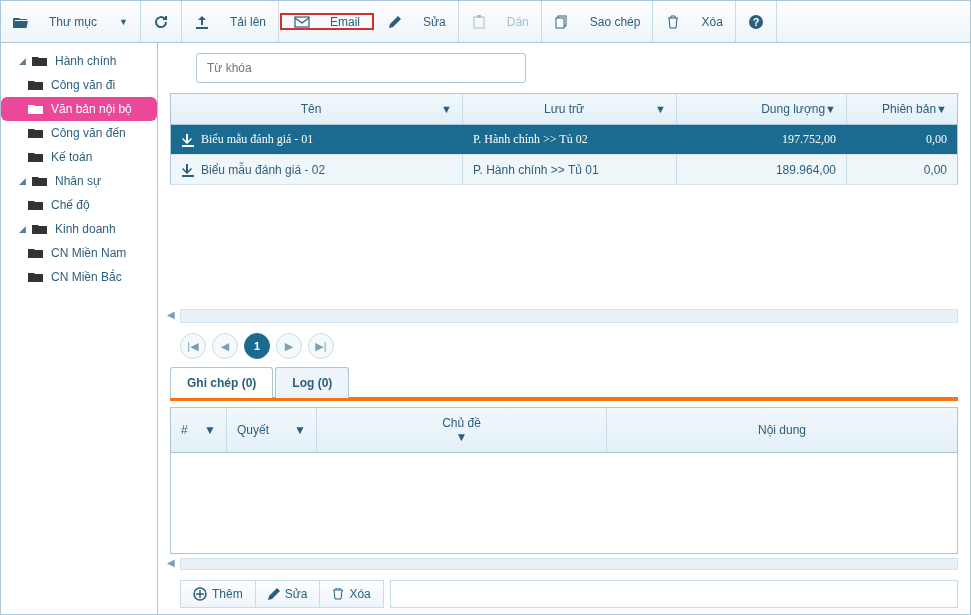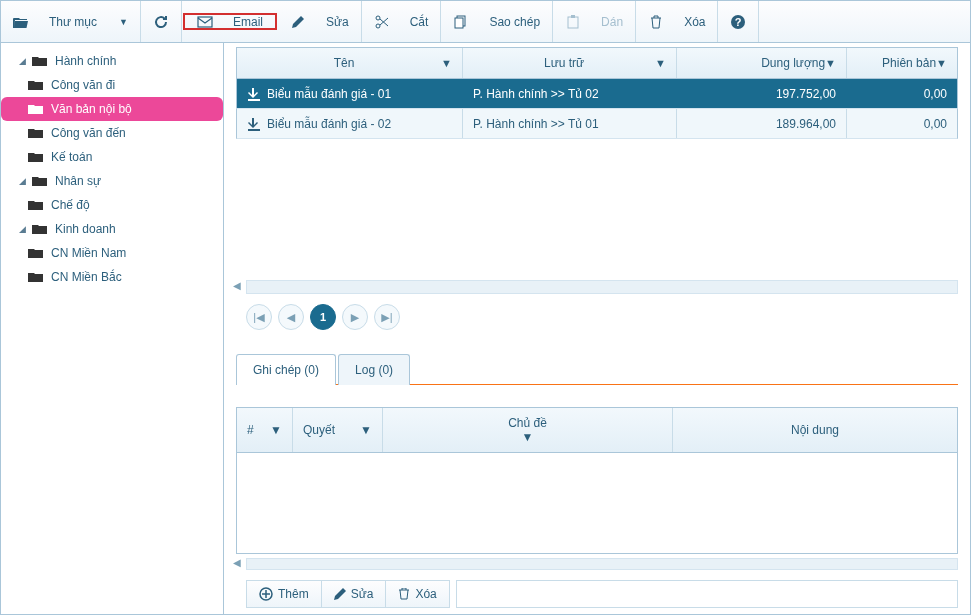--- a/index.html
+++ b/index.html
@@ -20,38 +20,38 @@
 .indent-2 { padding-left: 26px; }
 .content { flex: 1; display: flex; flex-direction: column; background: #fff; position: relative; }
 .search-row { padding: 10px 12px 6px 38px; }
 .search-input { width: 330px; height: 30px; border: 1px solid #aac6d9; border-radius: 3px; padding: 0 10px; font-size: 12px; color: #6a8ea3; outline: none; }
 .grid { margin: 4px 12px 0 12px; }
 .grid-head { display: flex; background: linear-gradient(#f2f8fc, #e3eff7); border: 1px solid #aac6d9; }
 .gh { display: flex; align-items: center; justify-content: space-between; padding: 8px 10px; border-right: 1px solid #c8dce8; color: #2c5f7c; font-weight: normal; }
 .gh:last-child { border-right: none; }
 .gh .filter { font-size: 11px; color: #2c5f7c; }
 .grid-body .row { display: flex; border-left: 1px solid #aac6d9; border-right: 1px solid #aac6d9; border-bottom: 1px solid #d4e4ef; height: 30px; align-items: center; }
-.grid-body .row.selected { background: #1a6b8f; color: #fff; }
+.grid-body .row.selected { background: #1a6b8f; color: #fff; font-family: Liberation Serif, serif; }
 .grid-body .row:not(.selected) { background: #f0f7fb; color: #2c5f7c; }
 .cell { padding: 0 10px; border-right: 1px solid #c8dce8; height: 100%; display: flex; align-items: center; }
 .cell:last-child { border-right: none; }
 .row.selected .cell { border-right-color: #1a6b8f; }
 .dl-ico { width: 14px; height: 14px; margin-right: 6px; }
-.c-name { width: 226px; }
+.c-name { width: 292px; }
 .c-store { width: 214px; }
 .c-size { width: 170px; justify-content: flex-end; }
 .c-ver { width: 110px; justify-content: flex-end; }
 .gh.c-name, .gh.c-store { justify-content: center; }
 .gh .label-center { flex: 1; text-align: center; }
 .scroll-hint { margin: 8px 12px 4px 22px; height: 14px; background: #e8f1f7; border: 1px solid #d4e4ef; position: relative; }
 .scroll-hint::before { content: "◀"; position: absolute; left: -14px; top: -1px; font-size: 10px; color: #7ba0b5; }
 .pager { display: flex; align-items: center; gap: 6px; padding: 6px 12px 8px 22px; }
 .pg-btn { width: 26px; height: 26px; border-radius: 50%; border: 1px solid #c8dce8; background: #f4f9fc; display: flex; align-items: center; justify-content: center; color: #7ba0b5; font-size: 11px; cursor: pointer; }
 .pg-btn.active { background: #1a6b8f; color: #fff; border-color: #1a6b8f; font-weight: bold; }
-.tabs { display: flex; border-bottom: 1px solid #f97316; margin: 16px 12px; }
+.tabs { display: flex; border-bottom: 4px solid #f97316; margin: 0 12px; font-weight: bold; }
 .tab { padding: 8px 16px; border: 1px solid #aac6d9; border-bottom: none; margin-right: 2px; margin-bottom: -1px; background: #fff; border-top-left-radius: 3px; border-top-right-radius: 3px; cursor: pointer; }
 .tab:not(.active) { background: #eef5fa; }
 .notes-grid { margin: 6px 12px 0 12px; border: 1px solid #aac6d9; }
 .notes-head { display: flex; background: linear-gradient(#f2f8fc, #e3eff7); border-bottom: 1px solid #aac6d9; }
 .nh { padding: 8px 10px; border-right: 1px solid #c8dce8; display: flex; align-items: center; justify-content: space-between; }
 .nh:last-child { border-right: none; }
 .nh-idx { width: 56px; }
 .nh-date { width: 90px; }
 .nh-subj { width: 290px; justify-content: center; flex-direction: column; }
 .nh-cont { flex: 1; justify-content: center; }
@@ -77,65 +77,63 @@
     <span>Thư mục</span>
     <span class="caret">▼</span>
   </div>
   <div class="toolbar-btn">
     <span class="ico">
       <svg width="16" height="16" viewBox="0 0 16 16">
           <path fill="none" stroke="#2c5f7c" stroke-width="2" d="M13 8a5 5 0 1 1-1.5-3.5M13 2v3h-3"></path>
         </svg>
     </span>
   </div>
+  <div class="toolbar-btn">
+    <span class="ico">
+      <svg width="16" height="14" viewBox="0 0 16 14">
+          <path fill="#2c5f7c" d="M8 1l4 4h-3v5H7V5H4l4-4zM2 12h12v2H2z"></path>
+        </svg>
+    </span>
+    <span>Tải lên</span>
+  </div>
   <div class="toolbar-btn highlighted">
     <span class="ico">
       <svg width="16" height="12" viewBox="0 0 16 12">
           <rect x="1" y="1" width="14" height="10" fill="none" stroke="#2c5f7c" stroke-width="1.2"></rect>
           <path d="M1 2l7 5 7-5" fill="none" stroke="#2c5f7c" stroke-width="1.2"></path>
         </svg>
     </span>
     <span>Email</span>
   </div>
   <div class="toolbar-btn">
     <span class="ico">
       <svg width="14" height="14" viewBox="0 0 14 14">
           <path fill="#2c5f7c" d="M10 1l3 3-8 8-4 1 1-4 8-8z"></path>
         </svg>
     </span>
     <span>Sửa</span>
   </div>
-  <div class="toolbar-btn">
+  <div class="toolbar-btn disabled">
     <span class="ico">
       <svg width="14" height="14" viewBox="0 0 14 14">
-          <circle cx="3" cy="11" r="2" fill="none" stroke="#2c5f7c"></circle>
-          <circle cx="3" cy="3" r="2" fill="none" stroke="#2c5f7c"></circle>
-          <path d="M5 4l8 7M5 10l8-7" stroke="#2c5f7c" fill="none"></path>
-        </svg>
-    </span>
-    <span>Cắt</span>
+          <rect x="2" y="2" width="10" height="11" fill="none" stroke="#a5bfcf"></rect>
+          <rect x="5" y="0" width="4" height="3" fill="#a5bfcf"></rect>
+        </svg>
+    </span>
+    <span>Dán</span>
   </div>
   <div class="toolbar-btn">
     <span class="ico">
       <svg width="14" height="14" viewBox="0 0 14 14">
           <rect x="3" y="1" width="8" height="10" fill="none" stroke="#2c5f7c"></rect>
           <rect x="1" y="3" width="8" height="10" fill="#fff" stroke="#2c5f7c"></rect>
         </svg>
     </span>
     <span>Sao chép</span>
   </div>
-  <div class="toolbar-btn disabled">
-    <span class="ico">
-      <svg width="14" height="14" viewBox="0 0 14 14">
-          <rect x="2" y="2" width="10" height="11" fill="none" stroke="#a5bfcf"></rect>
-          <rect x="5" y="0" width="4" height="3" fill="#a5bfcf"></rect>
-        </svg>
-    </span>
-    <span>Dán</span>
-  </div>
   <div class="toolbar-btn">
     <span class="ico">
       <svg width="14" height="14" viewBox="0 0 14 14">
           <path fill="none" stroke="#2c5f7c" d="M2 3h10M5 3V1h4v2M3 3l1 10h6l1-10"></path>
         </svg>
     </span>
     <span>Xóa</span>
   </div>
   <div class="toolbar-btn">
     <span class="ico">
@@ -229,20 +227,23 @@
       <span class="folder-ico">
           <svg width="18" height="14">
             <path fill="#333" d="M1 3h6l1 1h8v8H1z"></path>
           </svg>
         </span>
       <span>CN Miền Bắc</span>
     </div>
   </div>
 
   <div class="content">
+    <div class="search-row">
+      <input class="search-input" placeholder="Từ khóa" style="">
+    </div>
 
     <div class="grid">
       <div class="grid-head">
         <div class="gh c-name">
             <span class="label-center">Tên</span>
             <span class="filter">▼</span>
           </div>
         <div class="gh c-store">
             <span class="label-center">Lưu trữ</span>
             <span class="filter">▼</span>

